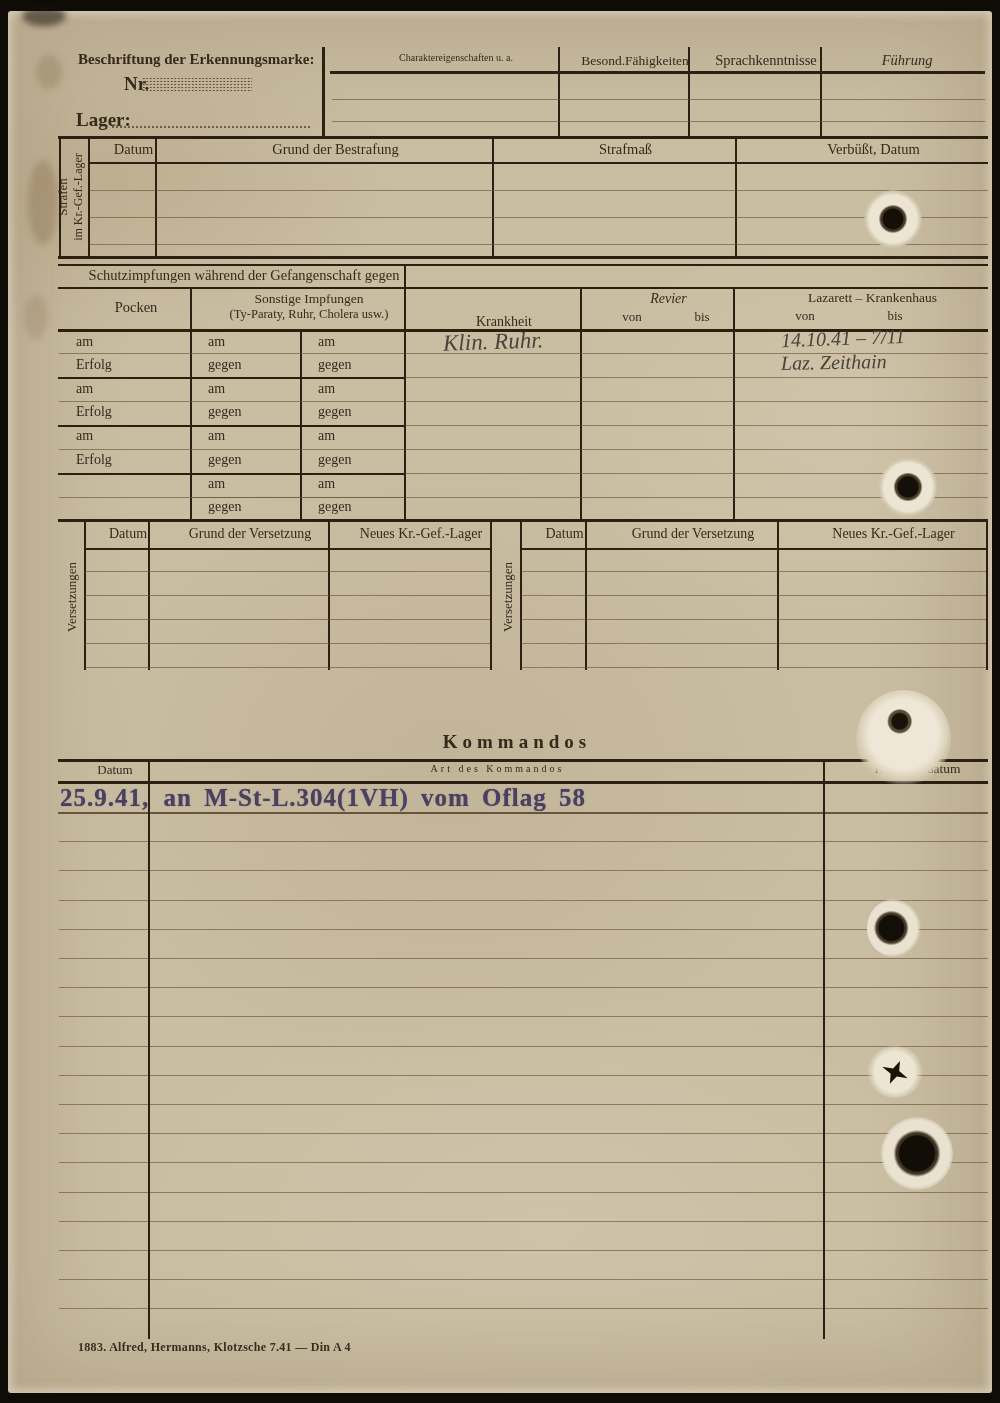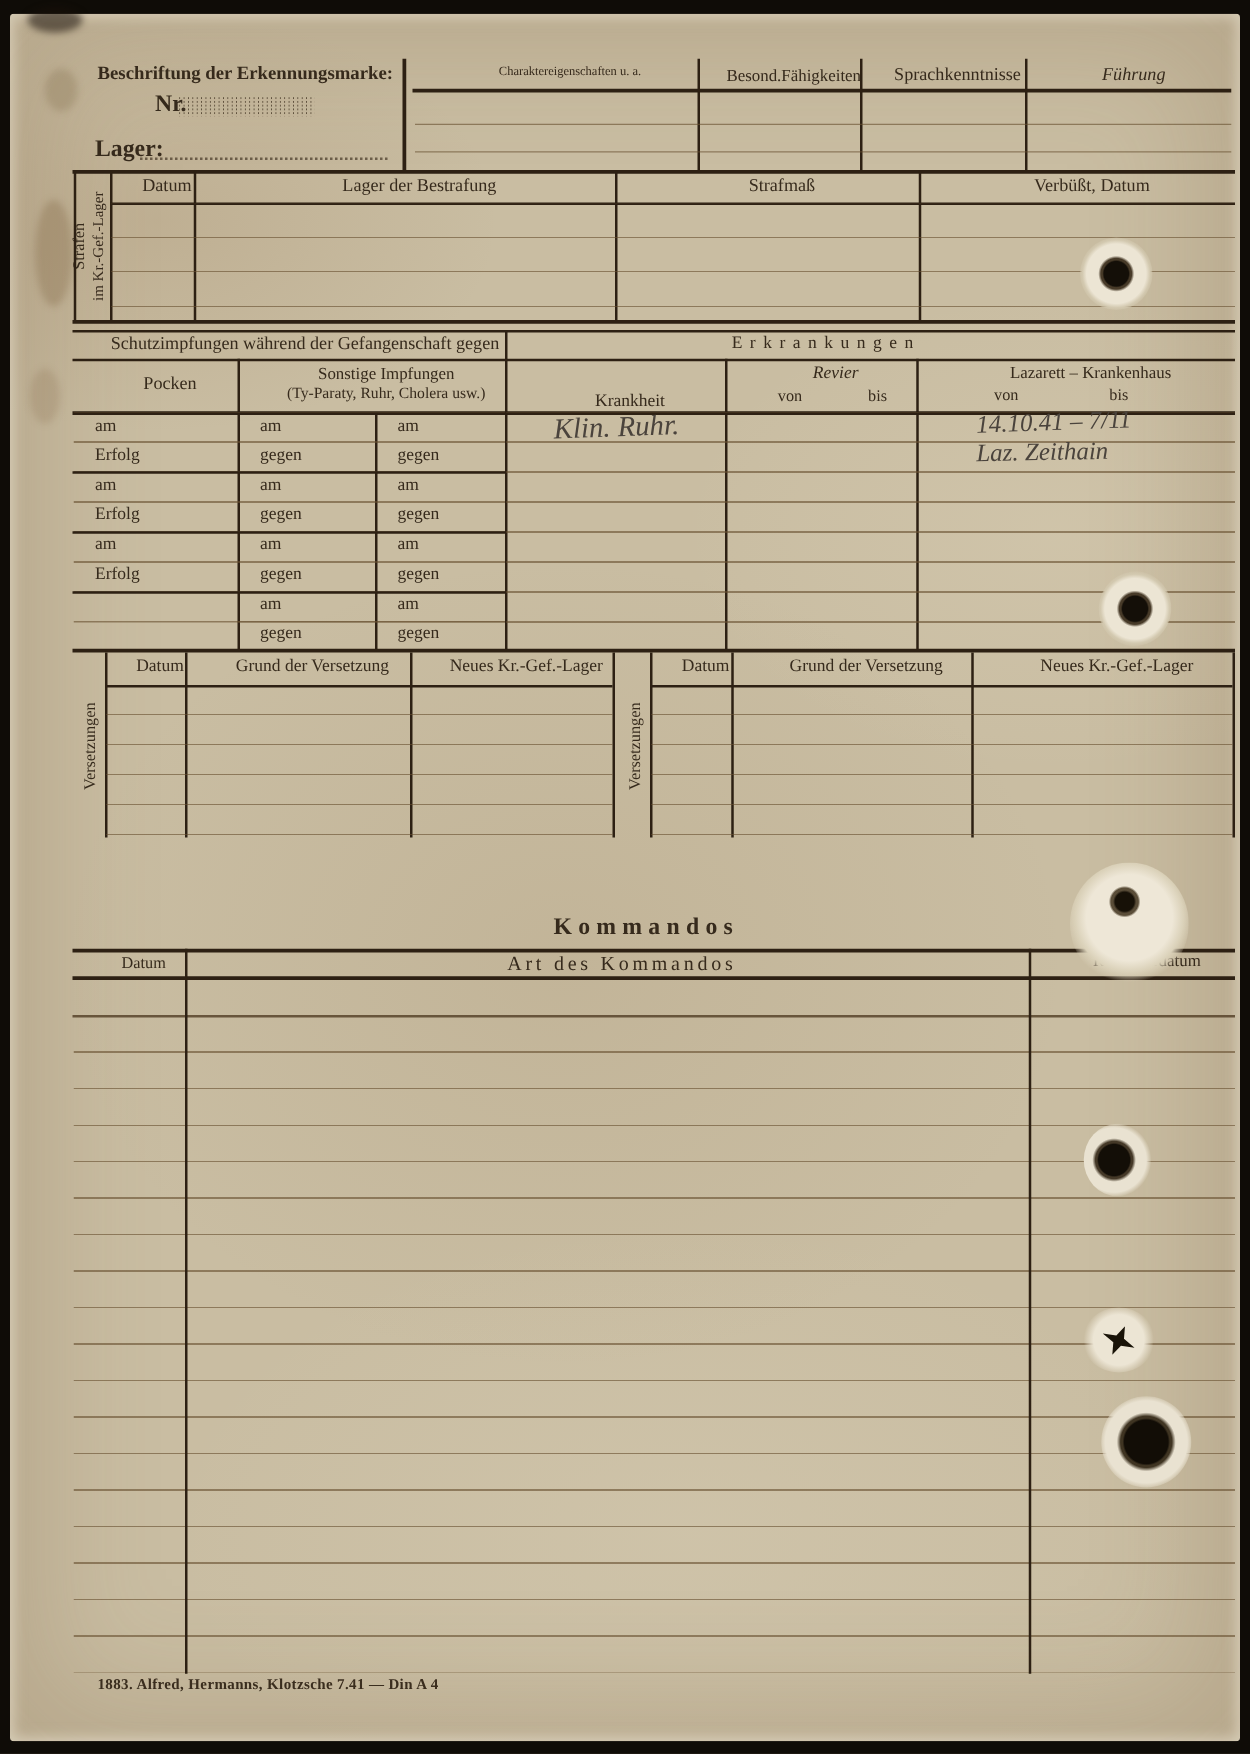--- a/index.html
+++ b/index.html
@@ -74,30 +74,29 @@
   <div class="vlabel" style="left:13px;top:179px;width:120px;height:36px;">
     <div style="font-size:13px;">Strafen</div>
     <div style="font-size:12px;">im Kr.-Gef.-Lager</div>
   </div>
   <div class="vl" style="left:59px;top:137px;height:119px;"></div>
   <div class="vl" style="left:88px;top:137px;height:119px;"></div>
   <div class="vl" style="left:155px;top:137px;height:119px;"></div>
   <div class="vl" style="left:492px;top:137px;height:119px;"></div>
   <div class="vl" style="left:735px;top:137px;height:119px;"></div>
   <div class="t c" style="left:88px;top:141px;width:67px;font-size:14.5px;">Datum</div>
-  <div class="t c" style="left:155px;top:141px;width:337px;font-size:14.5px;">Lager der Bestrafung</div>
+  <div class="t c" style="left:155px;top:141px;width:337px;font-size:14.5px;">Grund der Bestrafung</div>
   <div class="t c" style="left:492px;top:141px;width:243px;font-size:14.5px;">Strafmaß</div>
   <div class="t c" style="left:735px;top:141px;width:253px;font-size:14.5px;">Verbüßt, Datum</div>
   <div class="hl" style="left:88px;top:162px;width:900px;height:2px;"></div>
   <div class="rules" style="left:89px;top:163px;width:899px;height:92px;background:repeating-linear-gradient(180deg,transparent 0 26.5px,rgba(104,80,48,0.62) 26.5px 27.5px);"></div>
   <div class="hl h3" style="left:58px;top:256px;width:930px;"></div>
 
   <div class="hl" style="left:58px;top:264px;width:930px;height:2px;"></div>
   <div class="t" style="left:60px;top:267px;width:344px;font-size:14.5px;text-align:center;">Schutzimpfungen während der Gefangenschaft gegen</div>
-  <div class="t c" style="left:404px;top:267px;width:490px;font-size:14px;letter-spacing:6px;">Erkrankungen</div>
   <div class="hl" style="left:58px;top:287px;width:930px;height:2px;"></div>
 
   <div class="t c" style="left:58px;top:299px;width:132px;font-size:14.5px;">Pocken</div>
   <div class="t c" style="left:190px;top:291px;width:214px;font-size:13.5px;">Sonstige Impfungen</div>
   <div class="t c" style="left:190px;top:307px;width:214px;font-size:12.5px;">(Ty-Paraty, Ruhr, Cholera usw.)</div>
   <div class="t c" style="left:404px;top:314px;width:176px;font-size:14px;">Krankheit</div>
   <div class="t c" style="left:580px;top:291px;width:153px;font-size:14px;font-style:italic;">Revier</div>
   <div class="t c" style="left:585px;top:310px;width:70px;font-size:13px;">von</div>
   <div class="t c" style="left:655px;top:310px;width:70px;font-size:13px;">bis</div>
   <div class="t c" style="left:733px;top:290px;width:255px;font-size:13.5px;">Lazarett – Krankenhaus</div>
@@ -166,23 +165,27 @@
   <div class="t c" style="left:585px;top:526px;width:192px;font-size:14px;">Grund der Versetzung</div>
   <div class="t c" style="left:777px;top:526px;width:209px;font-size:14px;">Neues Kr.-Gef.-Lager</div>
   <div class="hl" style="left:84px;top:548px;width:406px;height:2px;"></div>
   <div class="hl" style="left:520px;top:548px;width:466px;height:2px;"></div>
   <div class="rules" style="left:85px;top:548px;width:405px;height:120px;background:repeating-linear-gradient(180deg,transparent 0 23px,rgba(104,80,48,0.62) 23px 24px);"></div>
   <div class="rules" style="left:521px;top:548px;width:465px;height:120px;background:repeating-linear-gradient(180deg,transparent 0 23px,rgba(104,80,48,0.62) 23px 24px);"></div>
 
   <div class="t c b" style="left:400px;top:731px;width:210px;font-size:19px;letter-spacing:5px;">Kommandos</div>
   <div class="hl h3" style="left:58px;top:759px;width:930px;"></div>
   <div class="t c" style="left:58px;top:763px;width:90px;font-size:13px;">Datum</div>
-  <div class="t c" style="left:148px;top:763px;width:675px;font-size:16px;letter-spacing:3px;">Art des Kommandos</div>
+  <div class="t c" style="left:148px;top:763px;width:675px;font-size:10px;letter-spacing:3px;">Art des Kommandos</div>
   <div class="t c" style="left:823px;top:761px;width:165px;font-size:13.5px;">Rückkehrdatum</div>
   <div class="hl" style="left:58px;top:781px;width:930px;"></div>
+  <div class="stamp" style="left:60px;top:784px;font-size:25px;">
+    <span>25.9.41,</span>
+    <span style="margin-left:2px;">an M-St-L.304(1VH) vom Oflag 58</span>
+  </div>
   <div class="hm" style="left:58px;top:812px;width:930px;"></div>
   <div class="rules" style="left:59px;top:813px;width:929px;height:525px;background:repeating-linear-gradient(180deg,transparent 0 28.2px,rgba(104,80,48,0.62) 28.2px 29.2px);"></div>
   <div class="vl" style="left:148px;top:759px;height:580px;"></div>
   <div class="vl" style="left:823px;top:759px;height:580px;"></div>
 
   <div class="t b" style="left:66px;top:1341px;font-size:12px;letter-spacing:0.3px;color:#3a2d1e;">1883.  Alfred, Hermanns, Klotzsche  7.41 — Din A 4</div>
 
   <div class="hole hole-std" style="left:864px;top:190px;width:58px;height:58px;"></div>
   <div class="hole hole-std" style="left:879px;top:457px;width:58px;height:60px;transform:rotate(15deg);"></div>
   <div class="hole hole-big" style="left:856px;top:690px;width:95px;height:98px;"></div>

